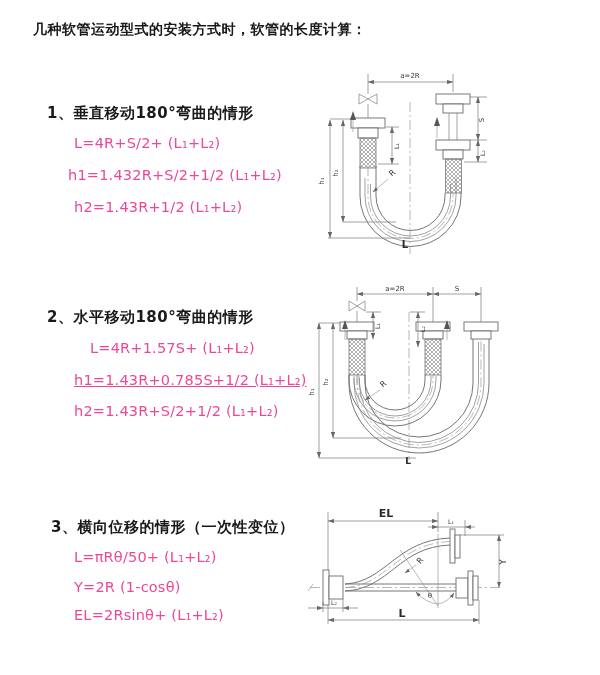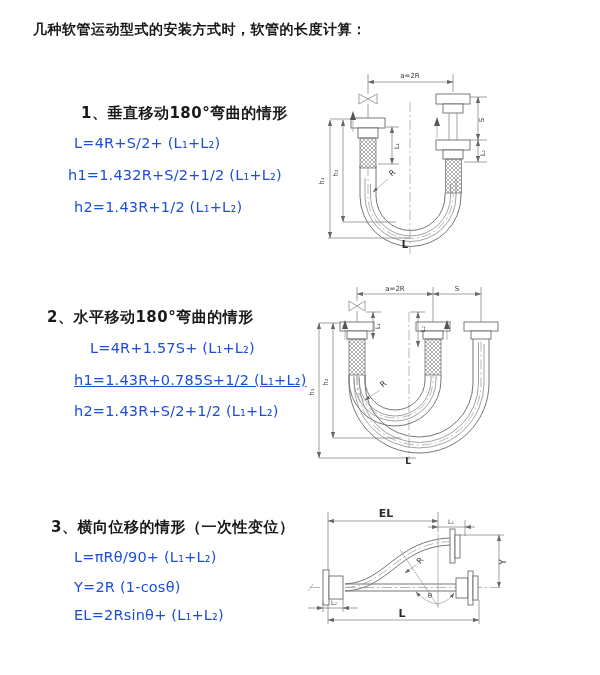--- a/index.html
+++ b/index.html
@@ -3,22 +3,22 @@
 <meta charset="utf-8">
 <style>
   html,body{margin:0;padding:0;}
   body{
     width:600px;height:675px;background:#ffffff;position:relative;overflow:hidden;
     font-family:"DejaVu Sans","Liberation Sans",sans-serif;color:#1a1a1a;
   }
   .abs{position:absolute;white-space:nowrap;}
   .doc-title{left:33px;top:21px;font-size:14px;font-weight:bold;letter-spacing:0.5px;}
   .sec-head{font-size:15px;font-weight:bold;letter-spacing:0.5px;}
-  .formula{font-size:14.5px;font-weight:500;letter-spacing:0.2px;color:#1d4ed8;}
-  .sh1{left:47px;top:104px;margin-left:34px;}
+  .formula{font-size:14.5px;font-weight:500;letter-spacing:0.2px;color:#ec4899;}
+  .sh1{left:47px;top:104px;}
   .f1a{left:74px;top:135px;} .f1b{left:68px;top:167px;} .f1c{left:74px;top:199px;}
   .sh2{left:47px;top:308px;}
   .f2a{left:90px;top:340px;} .f2b{left:74px;top:372px;text-decoration:underline;} .f2c{left:74px;top:403px;text-align:right;}
   .sh3{left:51px;top:518px;}
   .f3a{left:74px;top:549px;} .f3b{left:74px;top:579px;} .f3c{left:74px;top:607px;}
   svg{position:absolute;}
   .hose{stroke:#767676;stroke-width:1;fill:none;}
   .hose2{stroke:#8a8a8a;stroke-width:0.8;fill:none;}
   .dim{stroke:#7a7a7a;stroke-width:0.7;fill:none;}
   .thin{stroke:#8c8c8c;stroke-width:0.6;fill:none;}
@@ -36,21 +36,21 @@
 <div class="abs formula f1a">L=4R+S/2+ (L₁+L₂)</div>
 <div class="abs formula f1b">h1=1.432R+S/2+1/2 (L₁+L₂)</div>
 <div class="abs formula f1c">h2=1.43R+1/2 (L₁+L₂)</div>
 
 <div class="abs sec-head sh2">2、水平移动180°弯曲的情形</div>
 <div class="abs formula f2a">L=4R+1.57S+ (L₁+L₂)</div>
 <div class="abs formula f2b">h1=1.43R+0.785S+1/2 (L₁+L₂)</div>
 <div class="abs formula f2c">h2=1.43R+S/2+1/2 (L₁+L₂)</div>
 
 <div class="abs sec-head sh3">3、横向位移的情形（一次性变位）</div>
-<div class="abs formula f3a">L=πRθ/90+ (L₁+L₂)</div>
+<div class="abs formula f3a">L=πRθ/50+ (L₁+L₂)</div>
 <div class="abs formula f3b">Y=2R (1-cosθ)</div>
 <div class="abs formula f3c">EL=2Rsinθ+ (L₁+L₂)</div>
 
 <svg style="left:306px;top:66px;" width="235" height="192" viewBox="0 0 235 192">
   <defs>
     <marker id="m1" markerWidth="9" markerHeight="6" refX="8.5" refY="3" orient="auto-start-reverse">
       <path d="M0,0 L9,3 L0,6 z" fill="#666"></path>
     </marker>
     <pattern id="hz1" width="4" height="4" patternUnits="userSpaceOnUse">
       <path d="M0,0 L4,4 M4,0 L0,4" stroke="#909090" stroke-width="0.7"></path>

